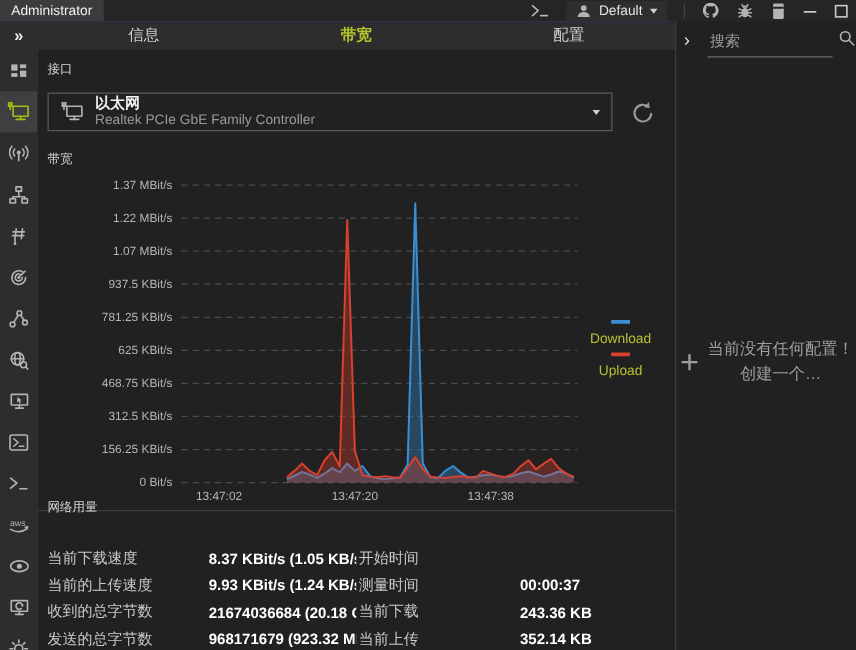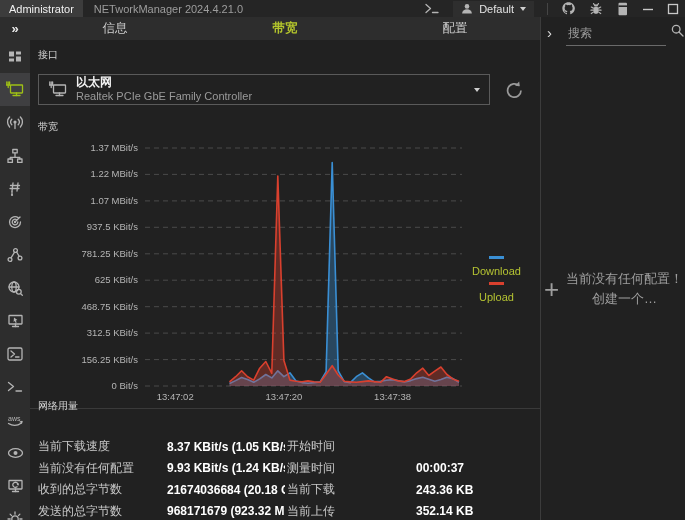--- a/index.html
+++ b/index.html
@@ -87,21 +87,20 @@
   .empty-plus{font-size:26px;color:#9e9e9e;font-weight:300;line-height:1;}
   .empty-text{font-size:13px;color:#9e9e9e;text-align:center;line-height:1.5;}
 </style>
 </head>
 <body>
 
 <div class="window">
 
   <div class="titlebar">
     <div class="admin-badge">Administrator</div>
-    <div class="app-title">NETworkManager 2024.4.21.0</div>
     <div class="tb-right">
       <div class="tb-btn">
         <svg width="15" height="11" viewBox="0 0 15 11">
             <polyline class="icon-stroke" points="1,1.5 5.5,5.5 1,9.5"></polyline>
             <line class="icon-stroke" x1="7.5" y1="9.5" x2="13" y2="9.5"></line>
           </svg>
       </div>
       <div class="profile-box">
         <svg width="12" height="12" viewBox="0 0 13 12">
             <circle class="icon-fill" cx="6.5" cy="3.2" r="2.5"></circle>
@@ -366,21 +365,21 @@
 
     <div class="section-title" style="top:359px;">网络用量</div>
 
     <div class="stats">
       <div class="stat-row">
         <span class="stat-label-l">当前下载速度</span>
         <span class="stat-value-l">8.37 KBit/s (1.05 KB/s)</span>
         <span class="stat-label-r">开始时间</span>
       </div>
       <div class="stat-row">
-        <span class="stat-label-l">当前没有任何配置</span>
+        <span class="stat-label-l">当前的上传速度</span>
         <span class="stat-value-l">9.93 KBit/s (1.24 KB/s)</span>
         <span class="stat-label-r">测量时间</span>
         <span class="stat-value-r">00:00:37</span>
       </div>
       <div class="stat-row">
         <span class="stat-label-l">收到的总字节数</span>
         <span class="stat-value-l">21674036684 (20.18 GB)</span>
         <span class="stat-label-r">当前下载</span>
         <span class="stat-value-r">243.36 KB</span>
       </div>

